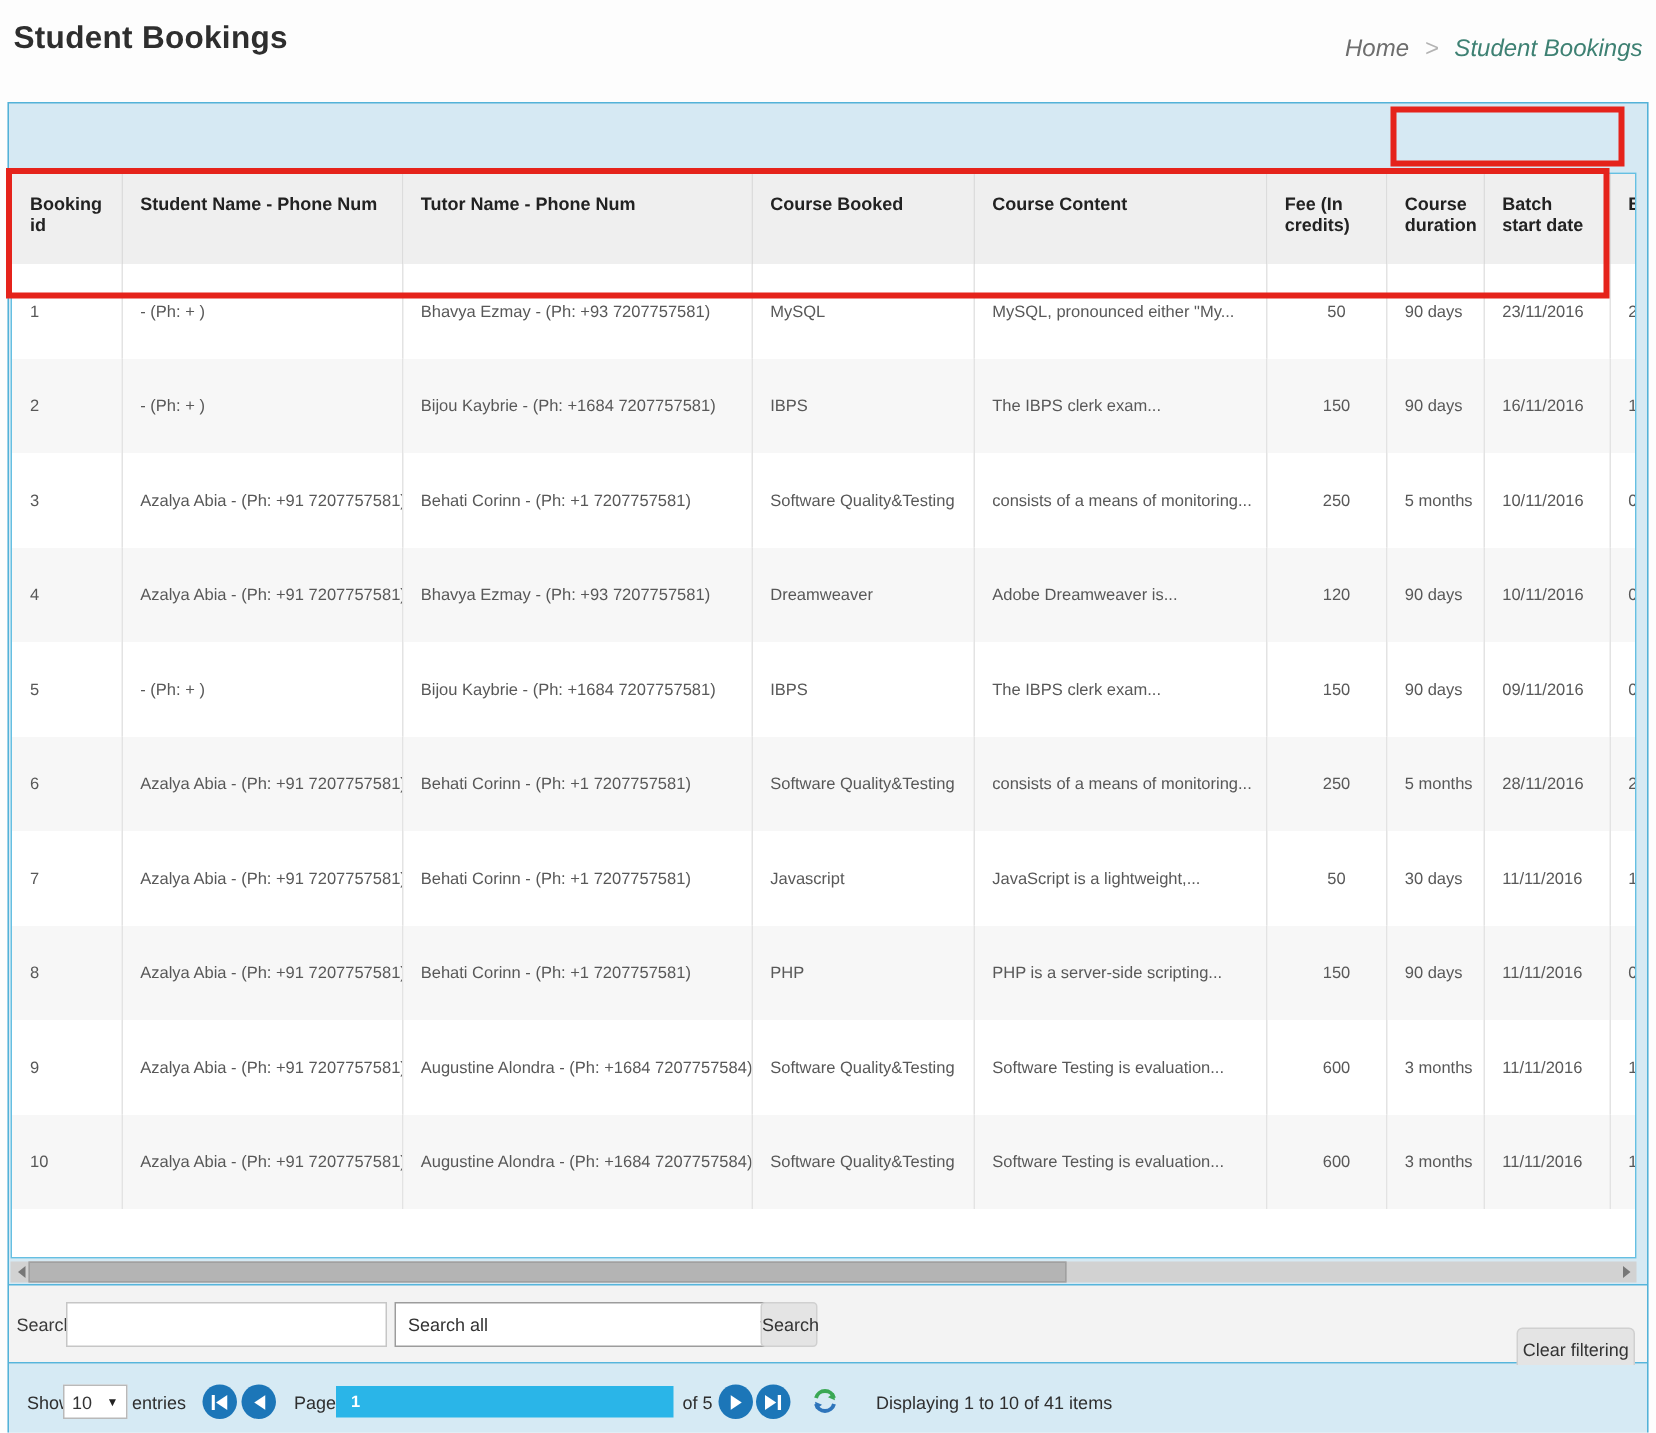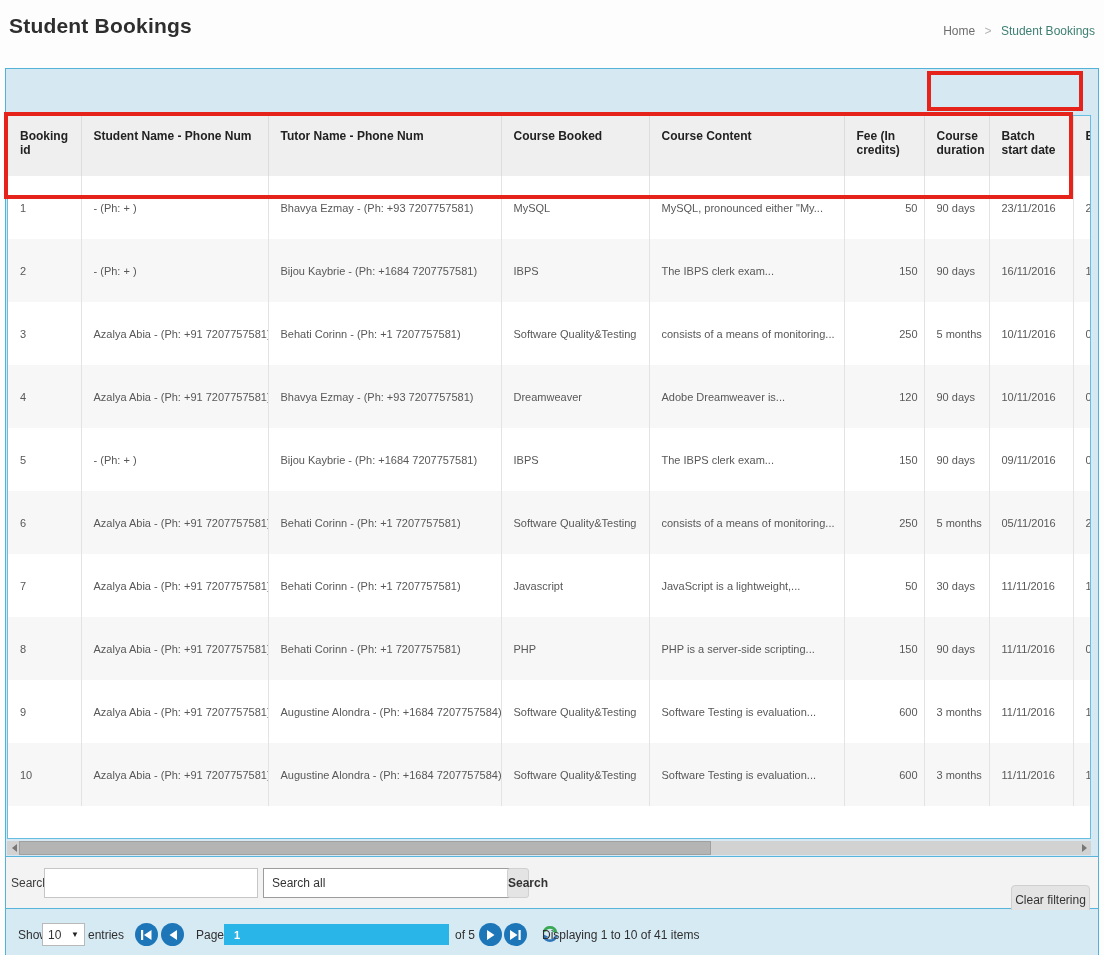--- a/index.html
+++ b/index.html
@@ -2,21 +2,21 @@
 <html><head>
 <meta charset="utf-8">
 <style>
   * { margin:0; padding:0; box-sizing:border-box; }
   html,body { width:1104px; height:955px; overflow:hidden; background:#fdfdfd;
               font-family:"Liberation Sans", sans-serif; }
   .page { position:relative; width:1104px; height:955px; }
 
   
   .page-title { position:absolute; left:9px; top:14px; font-size:21px; font-weight:700; color:#2e2e2e; letter-spacing:0.2px; }
-  .breadcrumb { position:absolute; right:9px; top:24px; font-size:12px; color:#6e6e6e; }
+  .breadcrumb { position:absolute; right:9px; top:24px; font-size:16px; color:#6e6e6e;font-style:italic; }
   .breadcrumb .sep { color:#b3b3b3; margin:0 6px; }
   .breadcrumb .current { color:#3e8173; }
 
   
   .panel { position:absolute; left:5px; top:68px; width:1094px; height:900px;
            background:#d6e9f3; border:1px solid #53b2d8; }
 
   
   .toolbar { position:absolute; top:0; left:0; width:100%; height:46px; }
   .tool-btn { position:absolute; top:12px; height:22px; display:flex; align-items:center; gap:6px; cursor:pointer; }
@@ -29,21 +29,21 @@
                    background:#ffffff; overflow:hidden; border:1px solid #66bfe2; }
   table.grid { border-collapse:collapse; table-layout:fixed; width:1185px; }
   table.grid th { height:60px; background:#efefef; vertical-align:top; text-align:left;
                   padding:13px 10px 0 12px; font-size:12px; font-weight:700; color:#222;
                   border-right:1px solid #dcdcdc; overflow:hidden; }
   table.grid td { height:63px; vertical-align:middle; text-align:left; padding:0 6px 0 12px;
                   font-size:11px; color:#585858; border-right:1px solid #e3e3e3;
                   white-space:nowrap; overflow:hidden; }
   table.grid tr.even td { background:#ffffff; }
   table.grid tr.odd  td { background:#f7f7f7; }
-  table.grid td.c-fee { text-align:right; padding-left:20px; }
+  table.grid td.c-fee { text-align:center; padding-left:20px; }
 
   
   .hscroll { position:absolute; left:1px; top:772px; width:1084px; height:14px; background:#d2d2d2; }
   .hs-arrow { position:absolute; top:0; width:14px; height:14px; display:flex; align-items:center; justify-content:center; }
   .hs-arrow.left { left:0; } .hs-arrow.right { right:0; }
   .tri-l { width:0; height:0; border-top:4px solid transparent; border-bottom:4px solid transparent; border-right:5px solid #777; }
   .tri-r { width:0; height:0; border-top:4px solid transparent; border-bottom:4px solid transparent; border-left:5px solid #777; }
   .hs-thumb { position:absolute; left:12px; top:0; width:692px; height:14px; background:#b4b4b4; border:1px solid #a0a0a0; }
 
   
@@ -51,41 +51,41 @@
                 border-top:1px solid #56b5dc; border-bottom:1px solid #56b5dc; }
   .search-label { position:absolute; left:5px; top:19px; font-size:12px; color:#3c3c3c; }
   .search-input { position:absolute; left:38px; top:11px; width:214px; height:30px; border:1px solid #c6c6c6;
                   background:#fff; font-size:12px; padding:0 8px; font-family:"Liberation Sans", sans-serif; }
   .search-select { position:absolute; left:257px; top:11px; width:260px; height:30px; background:#fff;
                    border:1px solid #9c9c9c; font-size:12px; color:#333; display:flex; align-items:center;
                    padding:0 8px; cursor:pointer; }
   .search-select .caret { margin-left:auto; font-size:9px; color:#222; }
   .btn-gray { background:#e4e4e4; border:1px solid #d0d0d0; border-radius:3px; font-size:12px; color:#333;
               font-family:"Liberation Sans", sans-serif; cursor:pointer; }
-  .search-btn { position:absolute; left:501px; top:11px; width:22px; height:30px;font-weight:bold; }
+  .search-btn { position:absolute; left:501px; top:11px; width:38px; height:30px; }
   .clear-btn  { position:absolute; left:1005px; top:28px; width:79px; height:29px; border-radius:4px; }
 
   
   .pager-row { position:absolute; left:0; top:841px; width:1092px; height:59px; background:#d6eaf4; }
   .pager-row .txt { position:absolute; top:18px; font-size:12px; color:#2f2f2f; }
   .show-label { left:12px; }
   .show-select { position:absolute; left:36px; top:13px; width:43px; height:23px; background:#fff;
                  border:1px solid #b9b9b9; font-size:12px; color:#333; display:flex; align-items:center;
                  padding:0 5px; cursor:pointer; }
   .show-select .caret { margin-left:auto; font-size:8px; color:#222; }
   .entries-label { left:82px; }
   .pg-btn { position:absolute; top:13px; width:23px; height:23px; border-radius:50%; background:#1c76b8;
             border:none; display:flex; align-items:center; justify-content:center; cursor:pointer; }
   .pg-first { left:129px; } .pg-prev { left:155px; } .pg-next { left:473px; } .pg-last { left:498px; }
   .page-label { left:190px;text-align:center; }
   .page-bar { position:absolute; left:218px; top:14px; width:225px; height:21px; background:#2ab5e8;
               color:#fff; font-size:11px; font-weight:700; display:flex; align-items:center; padding-left:10px; cursor:pointer; }
   .of-label { left:449px; }
   .refresh { position:absolute; left:534px; top:14px; width:20px; height:20px; cursor:pointer; }
-  .display-status { left:536px; }
+  .display-status { left:578px; }
 
   
   .annotation { position:absolute; border:4px solid #e5231b; pointer-events:none; z-index:20; }
   .anno-toolbar { left:927px; top:71px; width:156px; height:40px; }
   .anno-header  { left:4px;  top:112px; width:1069px; height:87px; }
 
   svg { display:block; }
 </style>
 </head>
 <body>
@@ -186,21 +186,21 @@
               <td>06</td>
             </tr>
             <tr class="odd">
               <td>6</td>
               <td>Azalya Abia - (Ph: +91 7207757581)</td>
               <td>Behati Corinn - (Ph: +1 7207757581)</td>
               <td>Software Quality&amp;Testing</td>
               <td> consists of a means of monitoring...</td>
               <td class="c-fee">250</td>
               <td>5 months</td>
-              <td>05/11/2016</td>
+              <td>28/11/2016</td>
               <td>21</td>
             </tr>
             <tr class="even">
               <td>7</td>
               <td>Azalya Abia - (Ph: +91 7207757581)</td>
               <td>Behati Corinn - (Ph: +1 7207757581)</td>
               <td>Javascript</td>
               <td>JavaScript is a lightweight,...</td>
               <td class="c-fee">50</td>
               <td>30 days</td>

